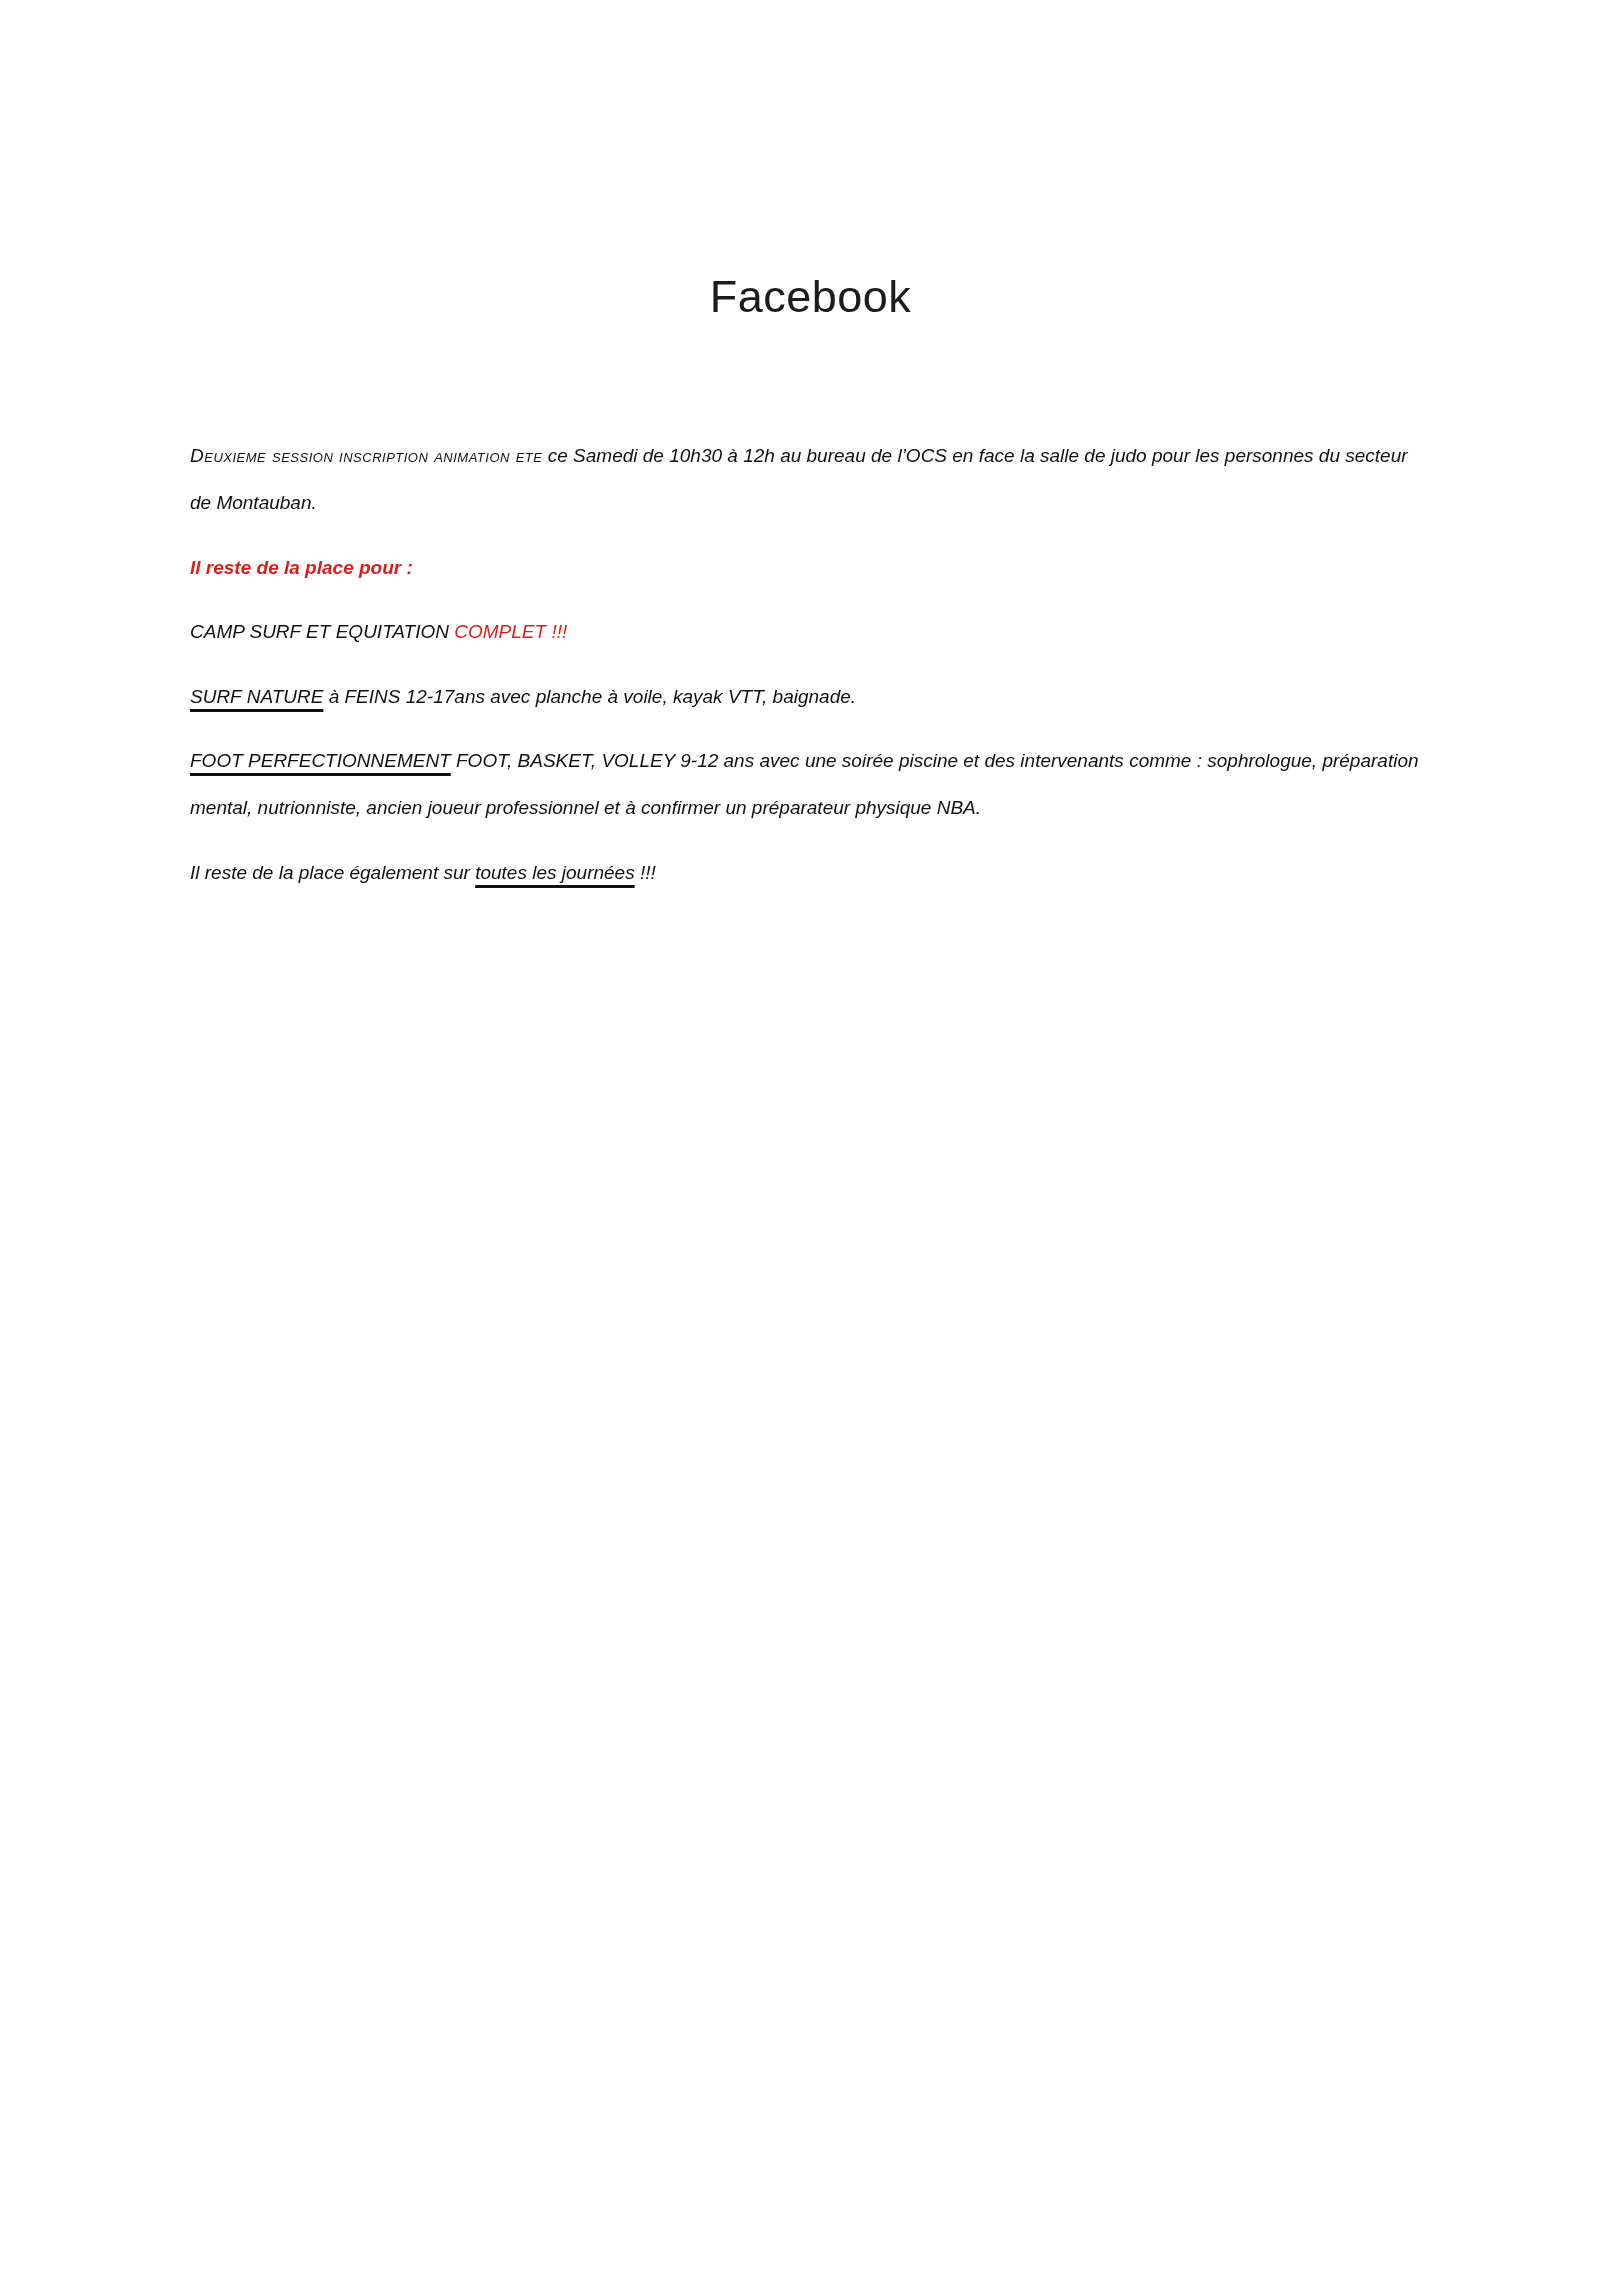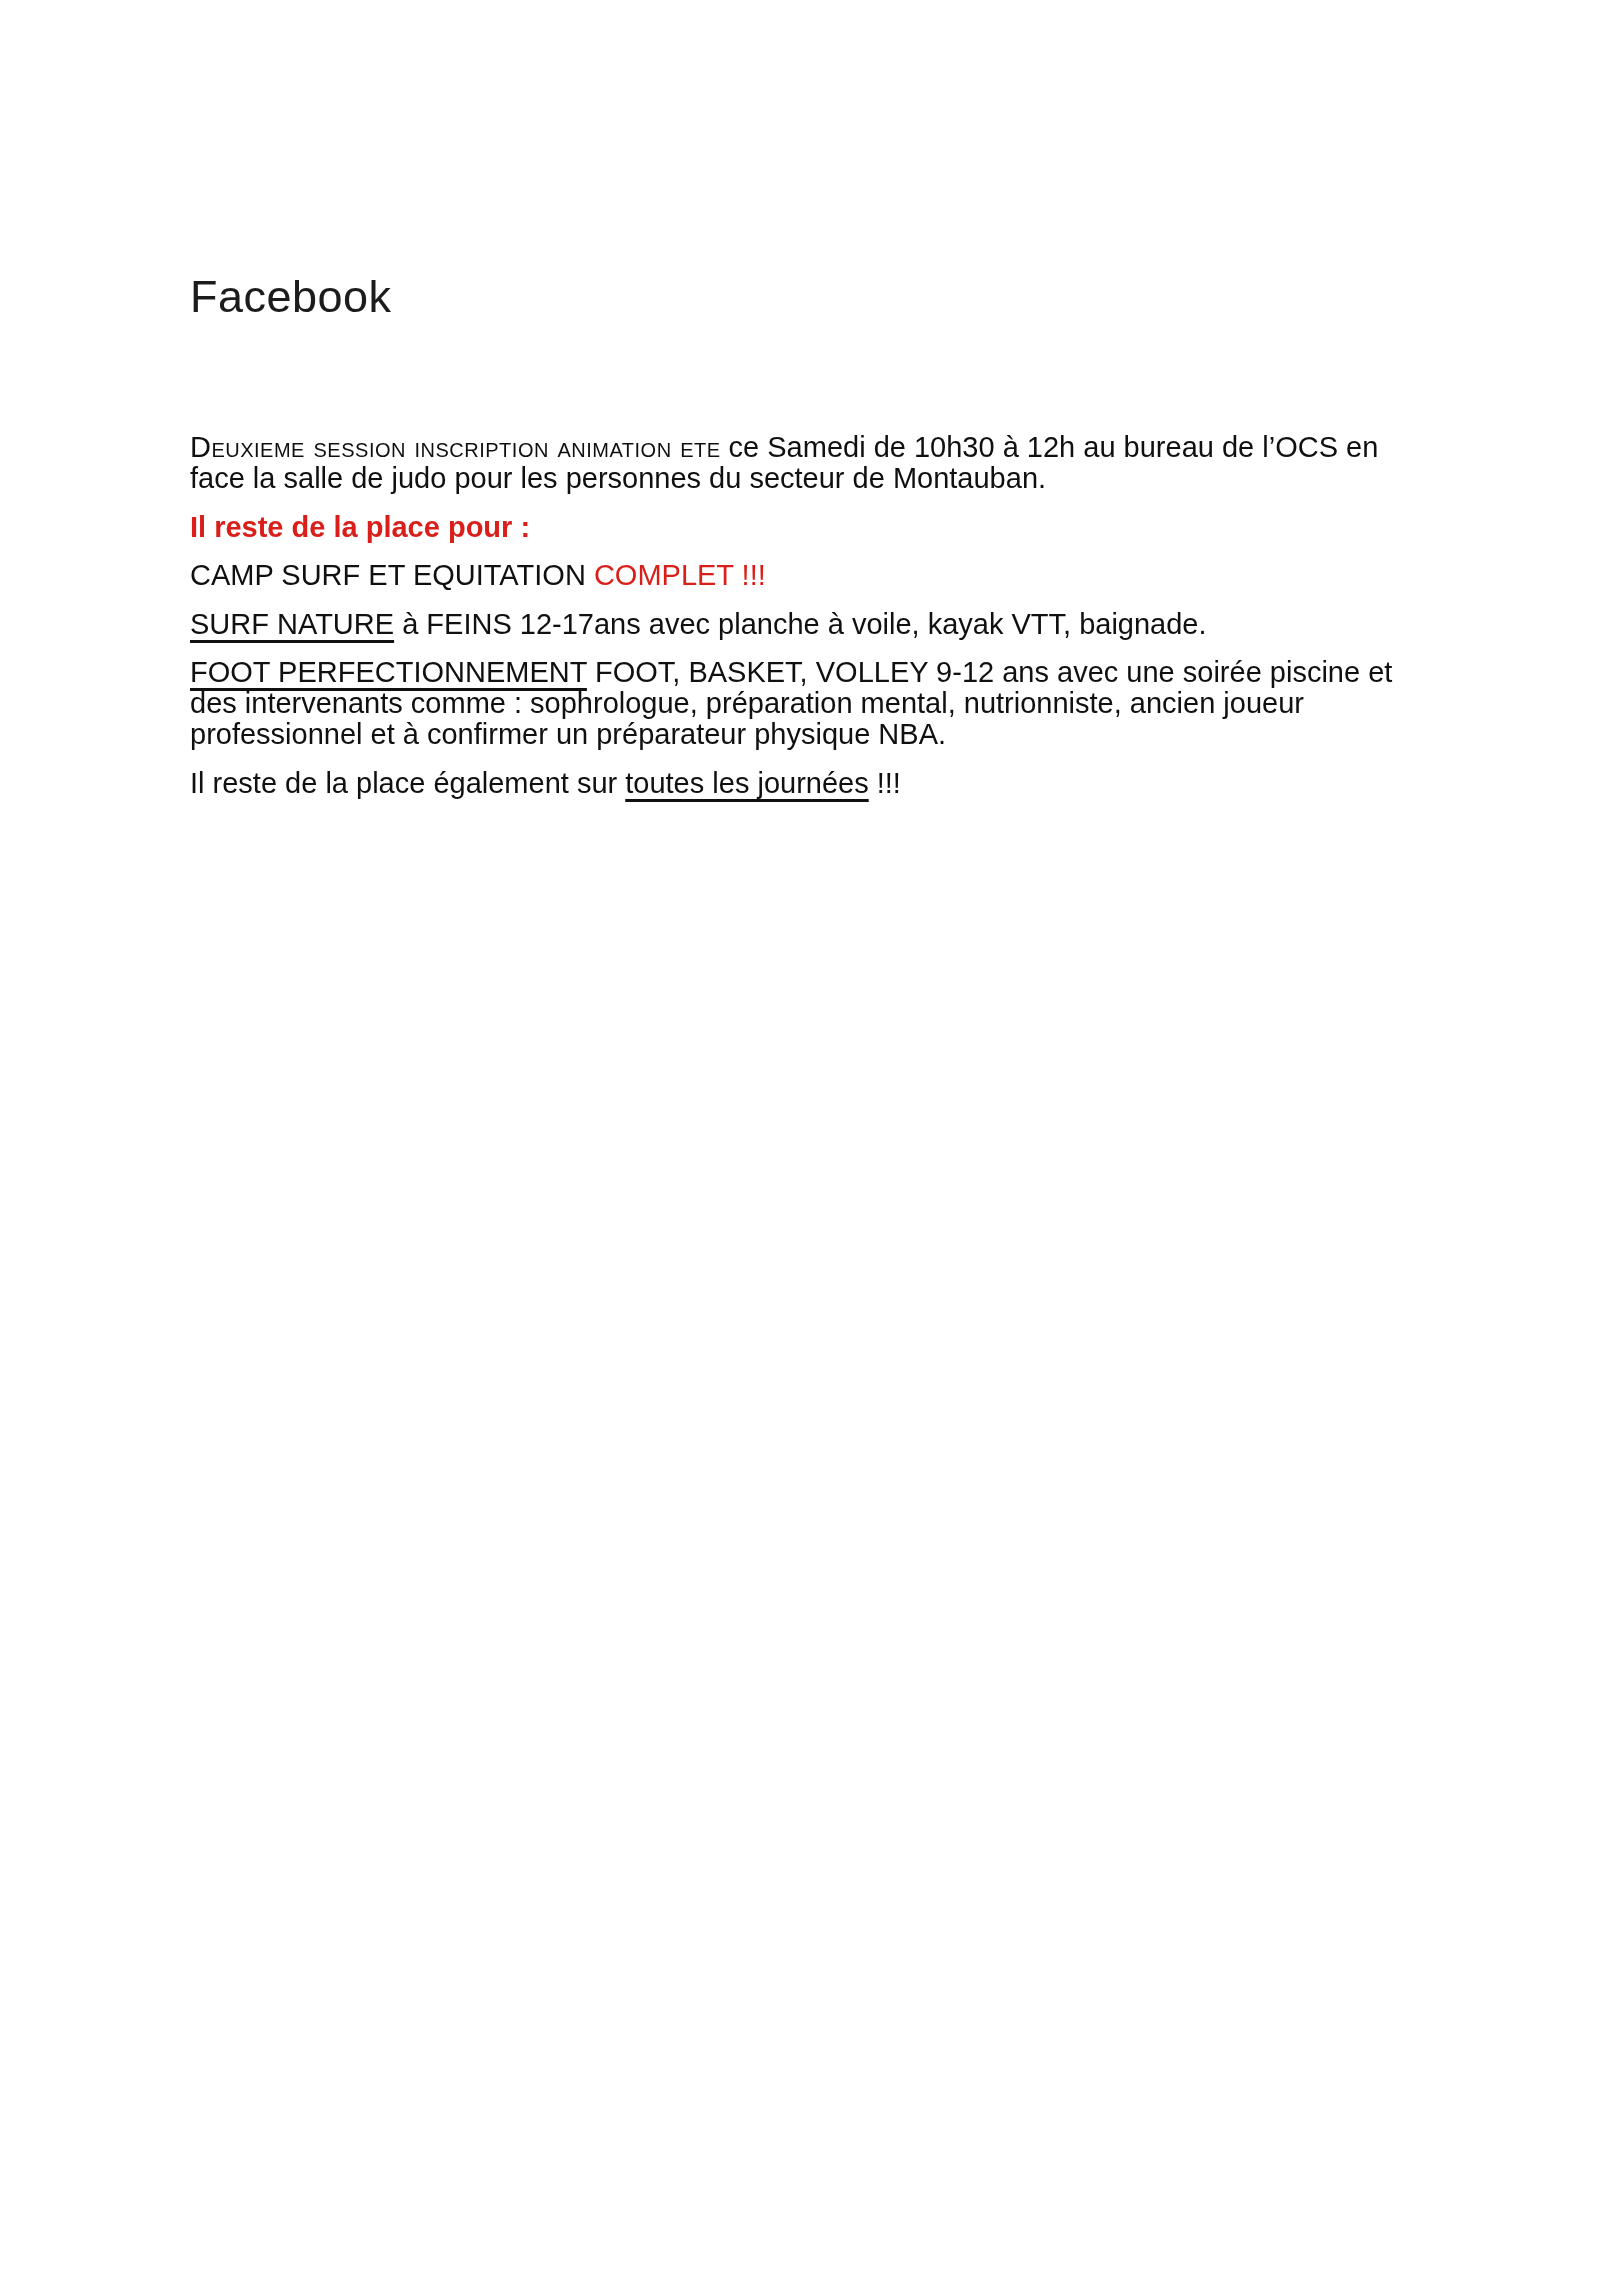--- a/index.html
+++ b/index.html
@@ -22,26 +22,28 @@
     padding: 0 190px;
     background: #ffffff;
   }
   .doc-title {
     font-size: 45px;
     line-height: 51px;
     font-weight: 400;
     color: #1c1c1c;
     letter-spacing: 0.5px;
     margin: 271px 0 110px 0;
+    text-align: center;
   }
   .doc-para {
-    font-size: 29px;
-    line-height: 31px;
+    font-size: 19px;
+    line-height: 47px;
     margin: 0 0 17.6px 0;
     color: #101010;
+    font-style: italic;
   }
   .seg-plain { }
   .seg-smallcaps {
     font-variant: small-caps;
     letter-spacing: 0.5px;
   }
   .seg-red {
     color: var(--accent-red, #da1f1a);
   }
   .seg-redbold {

